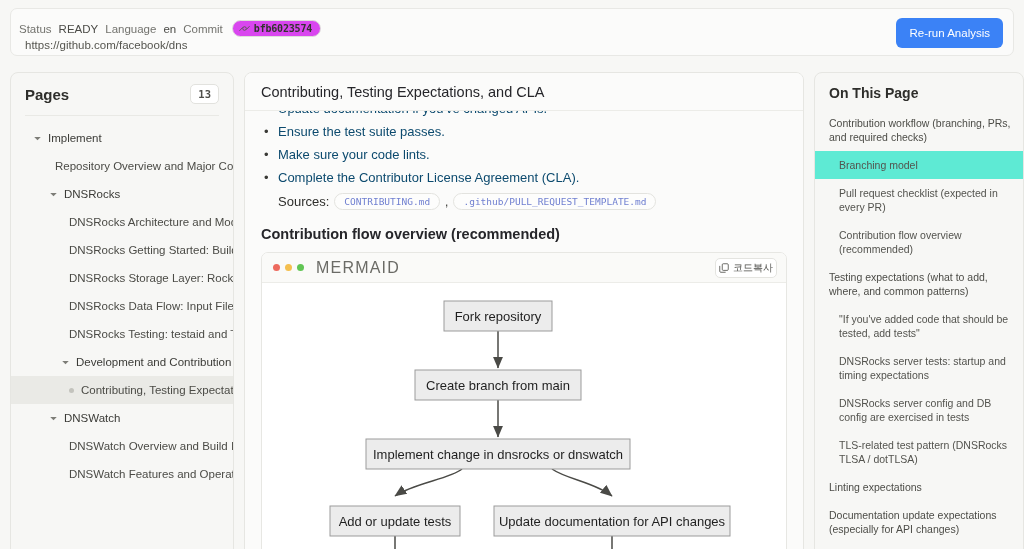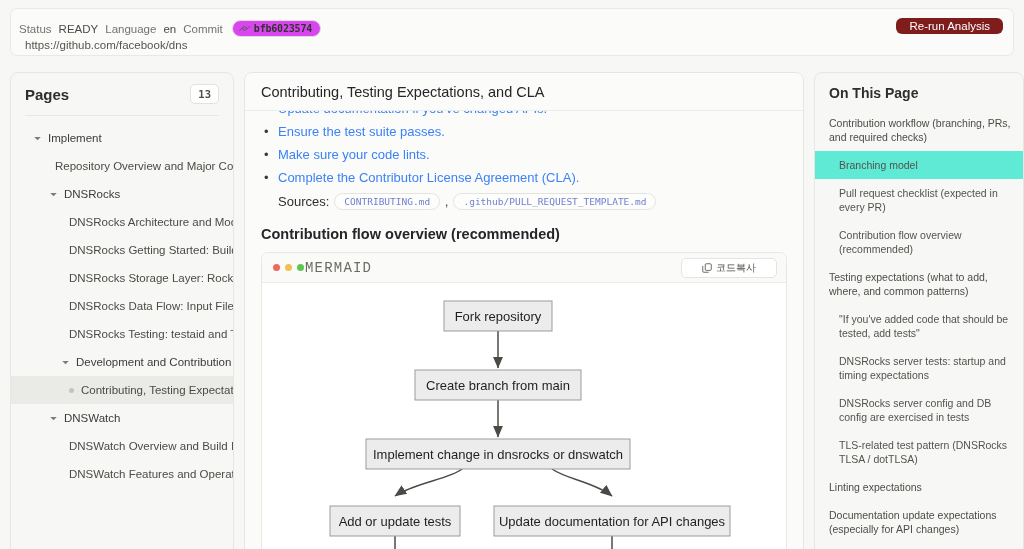--- a/index.html
+++ b/index.html
@@ -38,22 +38,22 @@
     font-size: 10px; font-weight: bold; color: #33332f;
     letter-spacing: -0.2px;
   }
   .git-ico { display: block; }
   .topbar-url {
     position: absolute; left: 14px; top: 30px;
     font-size: 11.5px; color: #55554f;
   }
   .rerun-btn {
     position: absolute; right: 10px; top: 9px;
-    height: 16px; padding: 0 13px;
-    background: #7f1d1d; color: #ffffff;
+    height: 30px; padding: 0 13px;
+    background: #3b82f6; color: #ffffff;
     border: none; border-radius: 6px;
     font-size: 11.5px; font-family: "Liberation Sans", sans-serif;
     cursor: pointer;
     display: flex; align-items: center;
   }
 
   
   .panel {
     position: absolute; top: 72px;
     background: #f7f7f5;
@@ -122,21 +122,21 @@
   }
   .main-head h2 { font-size: 14.5px; font-weight: normal; color: #26262a; }
   .main-body {
     position: absolute; left: 0; top: 38px; right: 0; bottom: 0;
     overflow: hidden;
     padding: 0 16px;
   }
   .blist { list-style: none; margin-top: -14px; }
   .blist li {
     position: relative;
-    font-size: 13px; color: #3b82f6;
+    font-size: 13px; color: #0c4a6e;
     padding-left: 17px;
     line-height: 23px;
   }
   .blist li::before {
     content: "•"; position: absolute; left: 3px; top: 0;
     font-size: 13px; color: #3a3a36;
   }
   .sources-row {
     display: flex; align-items: center; gap: 5px;
     margin-top: 4px; padding-left: 17px;
@@ -168,28 +168,28 @@
     border-bottom: 1px solid #ececE8;
     display: flex; align-items: center;
     padding: 0 9px 0 11px;
   }
   .dots { display: flex; gap: 5px; align-items: center; }
   .dot { width: 7px; height: 7px; border-radius: 50%; }
   .dot.r { background: #ed6a5e; }
   .dot.y { background: #f4bf4f; }
   .dot.g { background: #61c554; }
   .code-lang {
-    margin-left: 1px;
-    font-family: Liberation Mono, monospace;
-    font-size: 14px; letter-spacing: 1.2px; color: #6b6b66;
+    margin-left: 12px;
+    font-family: Liberation Sans, sans-serif;
+    font-size: 16px; letter-spacing: 1.2px; color: #6b6b66;
   }
   .copy-btn {
     margin-left: auto;
     display: inline-flex; align-items: center; gap: 4px;
-    height: 20px; padding: 0 20px;
+    height: 20px; padding: 0 3px;
     border: 1px solid #e4e4e0; border-radius: 5px;
     background: #ffffff; color: #4c4c48;
     font-size: 10px; cursor: pointer;
     font-family: "Liberation Sans", sans-serif;
   }
   .code-body { position: relative; height: 300px; background: #ffffff; }
 
   .mermaid-wrap { position: absolute; left: 0; top: 0; width: 100%; height: 100%; }
 
   

